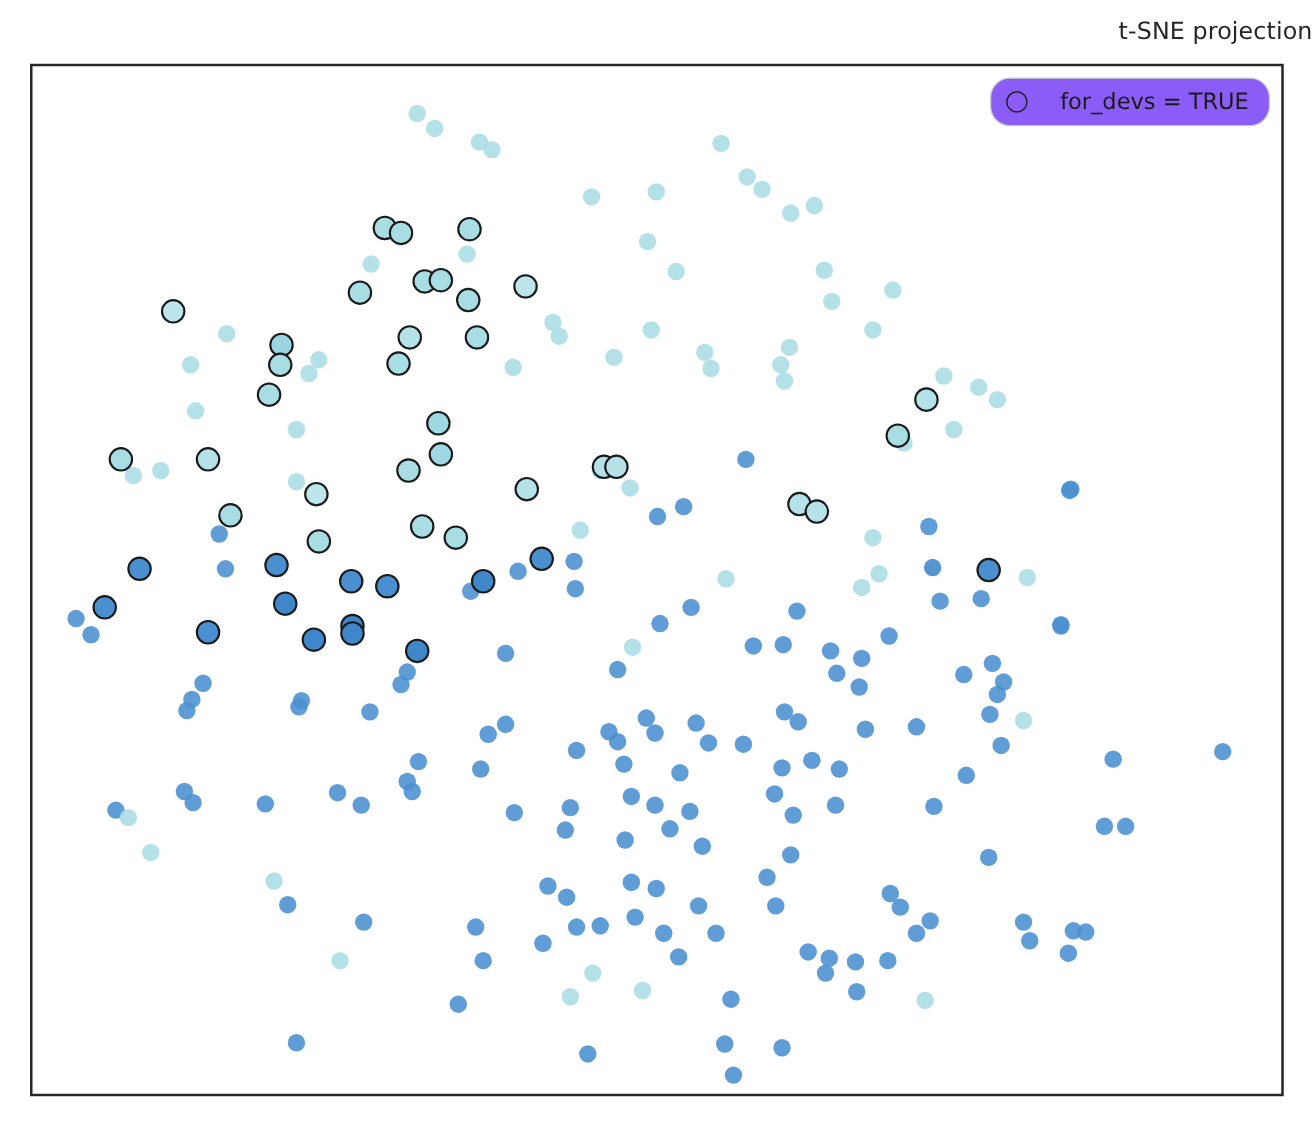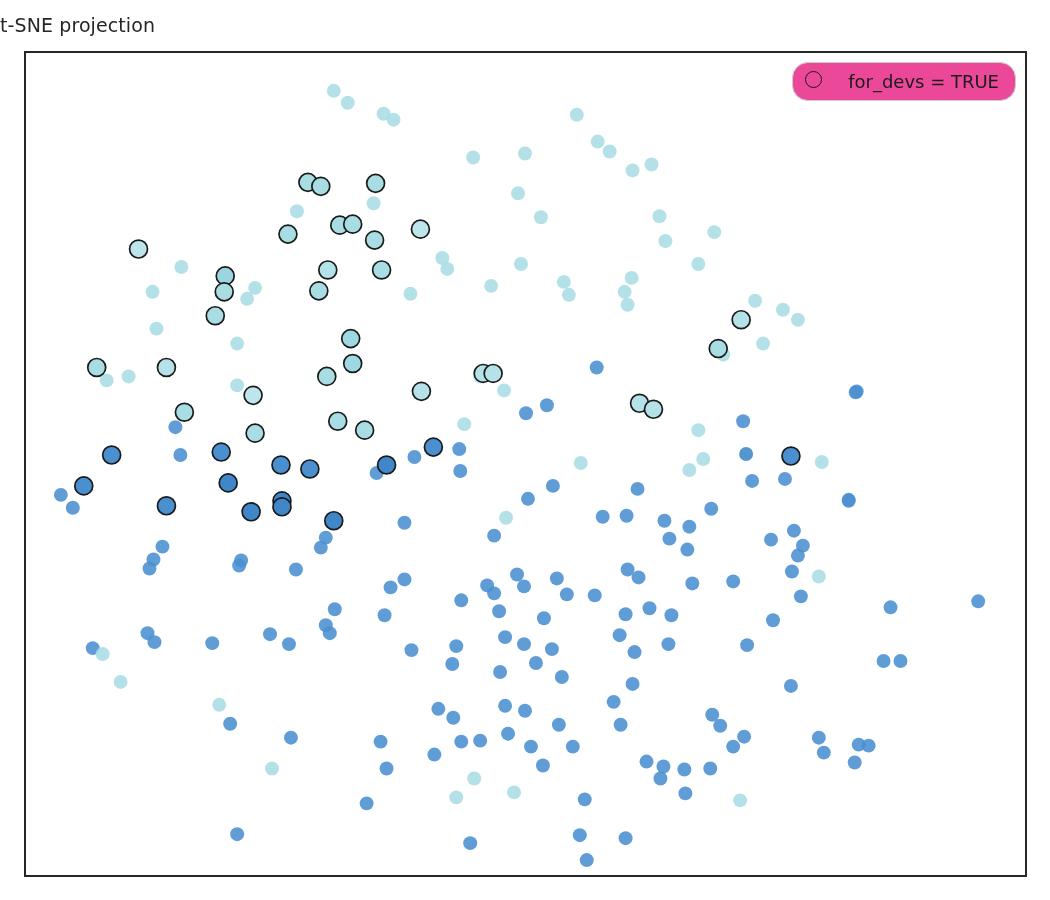--- a/index.html
+++ b/index.html
@@ -19,21 +19,21 @@
     left: 0; top: 0;
     width: 1050px;
     height: 900px;
     background: #ffffff;
   }
   #chart-title {
     position: absolute;
     left: 0;
     top: 14px;
     width: 1050px;
-    text-align: left;
+    text-align: right;
     font-size: 19px;
     color: #262626;
     font-family: "DejaVu Sans", sans-serif;
     letter-spacing: 0.1px;
   }
   #plot-frame {
     position: absolute;
     left: 24px;
     top: 51px;
     width: 1003px;
@@ -46,25 +46,26 @@
     position: absolute;
     left: 0; top: 0;
     width: 100%;
     height: 100%;
     display: block;
   }
   #legend-box {
     position: absolute;
     right: 9px;
     top: 9px;
-    background: #ec4899;
+    background: #8b5cf6;
     border: 1.1px solid #cccccc;
     border-radius: 16px;
     padding: 8px 16px 8px 12px;
     display: flex;
+    align-items: center;
     gap: 26px;
     box-sizing: border-box;
   }
   #legend-marker {
     width: 15px;
     height: 15px;
     border-radius: 50%;
     border: 1.6px solid #1a1a1a;
     background: transparent;
     flex: 0 0 auto;

